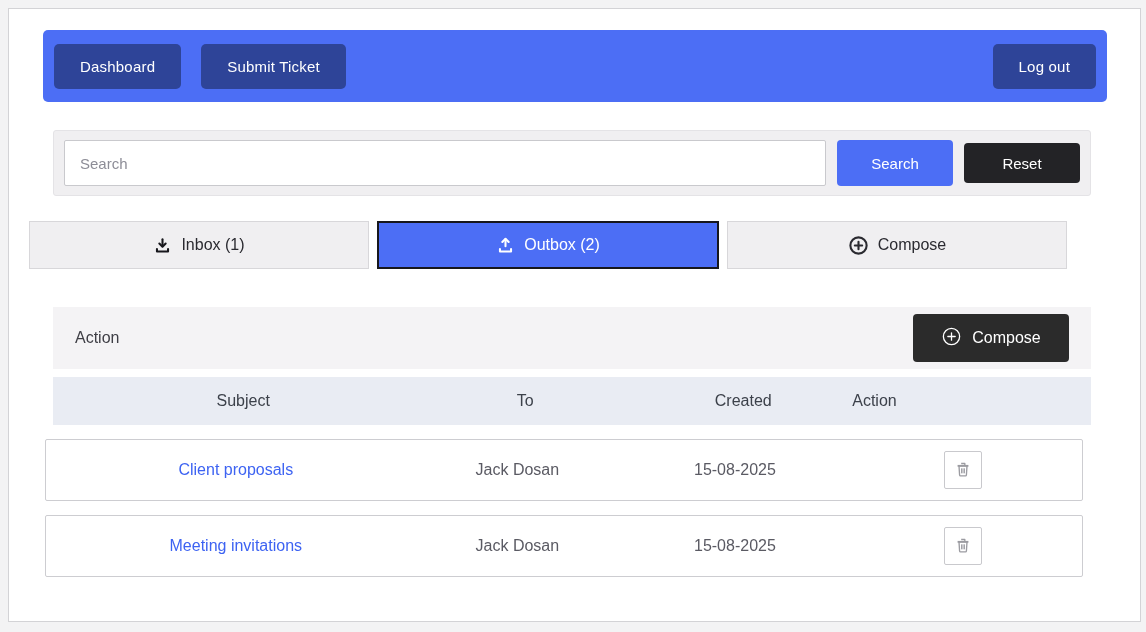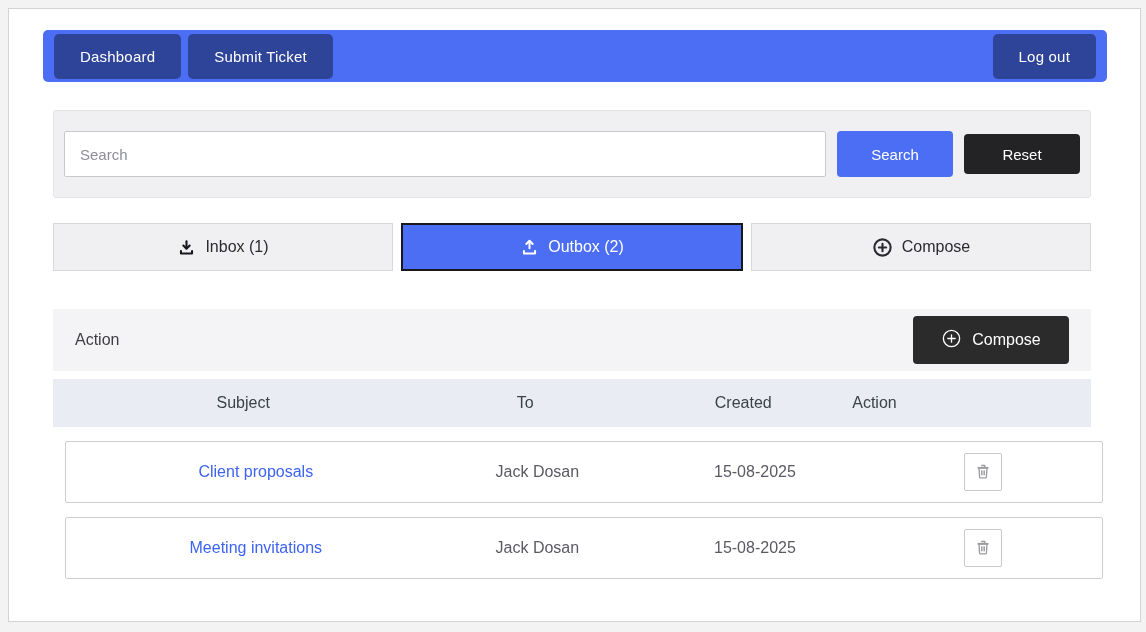--- a/index.html
+++ b/index.html
@@ -10,41 +10,41 @@
   }
   .page-card {
     position:absolute; left:8px; top:8px;
     width:1133px; height:614px;
     background:#ffffff;
     border:1px solid #d3d3d6;
   }
   
   .navbar {
     margin:21px 33px 0 34px;
-    height:52px;
+    height:72px;
     background:#4c6ef5;
     border-radius:5px;
     display:flex; align-items:center;
-    padding:0 11px; gap:7px;
+    padding:0 11px; gap:20px;
   }
   .nav-btn {
     background:#2e4498; color:#fff;
     border:none; border-radius:5px;
     font-family:inherit; font-size:15px;
     padding:0 26px; height:45px;
     cursor:pointer; letter-spacing:.2px;
   }
   .nav-spacer { flex:1; }
   
   .search-bar {
     margin:28px auto 0 44px; width:1038px;
     background:#f0eff1;
     border:1px solid #e4e3e6;
     border-radius:3px;
-    padding:20px 10px;
+    padding:9px 10px;
     display:flex; gap:11px; align-items:center;
   }
   .search-input {
     flex:1; height:46px;
     border:1px solid #c9c9cd; border-radius:2px;
     background:#fff;
     font-family:inherit; font-size:15px; color:#3a3a40;
     padding:0 15px; outline:none;
   }
   .search-input::placeholder { color:#8d8d97; }
@@ -52,21 +52,21 @@
   .btn-search {
     width:116px; height:46px;
     background:#4c6ef5; color:#fff; font-size:15px;
   }
   .btn-reset {
     width:116px; height:40px;
     background:#232326; color:#fff; font-size:15px;
   }
   
   .tabs {
-    margin:25px auto 0 44px; width:1038px;
+    margin:25px auto 0 20px; width:1038px;
     display:flex; gap:8px;border-radius:24px;
   }
   .tab {
     flex:1; height:48px;
     display:flex; align-items:center; justify-content:center; gap:9px;
     background:#f0eff1;
     border:1px solid #d8d7da;
     font-size:16px; color:#2a2a30;
     cursor:pointer;
   }
@@ -92,21 +92,21 @@
     font-size:16px;
   }
   
   .table-header {
     margin:8px auto 0 44px; width:1038px;
     height:48px; background:#e9ecf3;
     display:flex; align-items:center;
     font-size:16px; color:#3c414a;
   }
   .row-card {
-    margin:14px auto 0 56px; width:1038px;
+    margin:14px auto 0 36px; width:1038px;
     height:62px; background:#fff;
     border:1px solid #cdcdd1; border-radius:2px;
     display:flex; align-items:center;
     font-size:16px;
   }
   .col-subject { width:35%; padding-left:17px; text-align:center; }
   .col-to      { width:21%; text-align:center; }
   .col-created { width:21%; text-align:center; }
   .col-action  { width:23%; text-align:left; display:flex; justify-content:center; }
   .table-header .col-action { display:block; }

